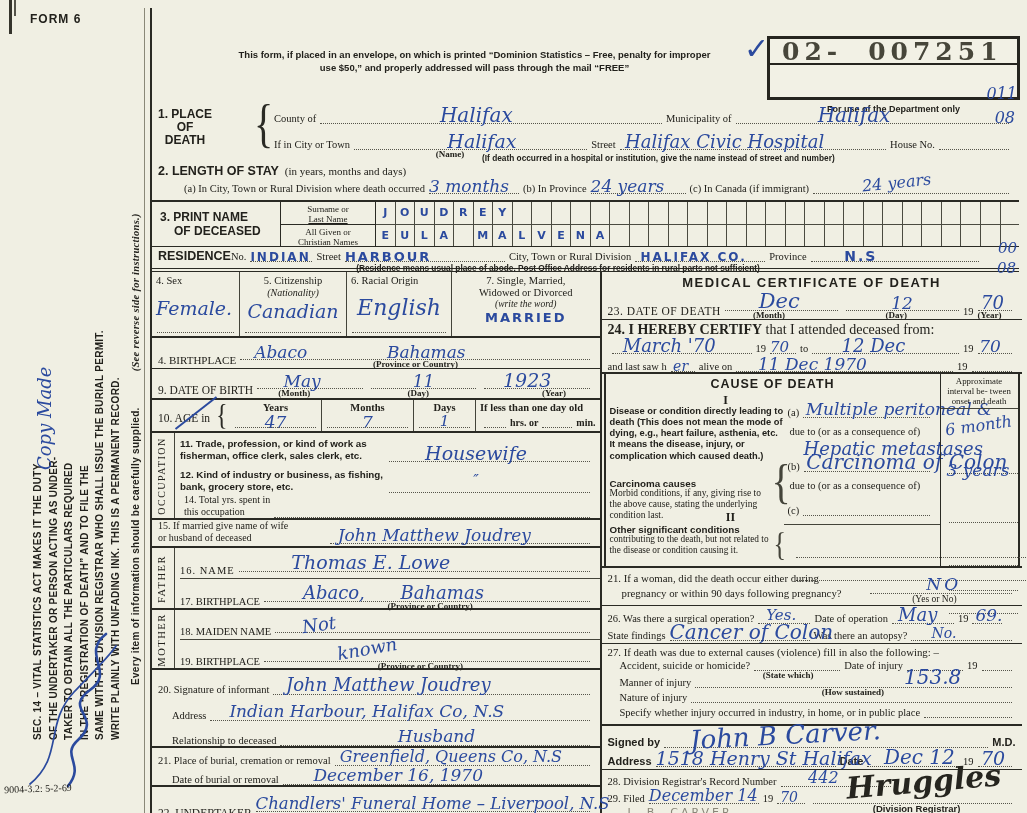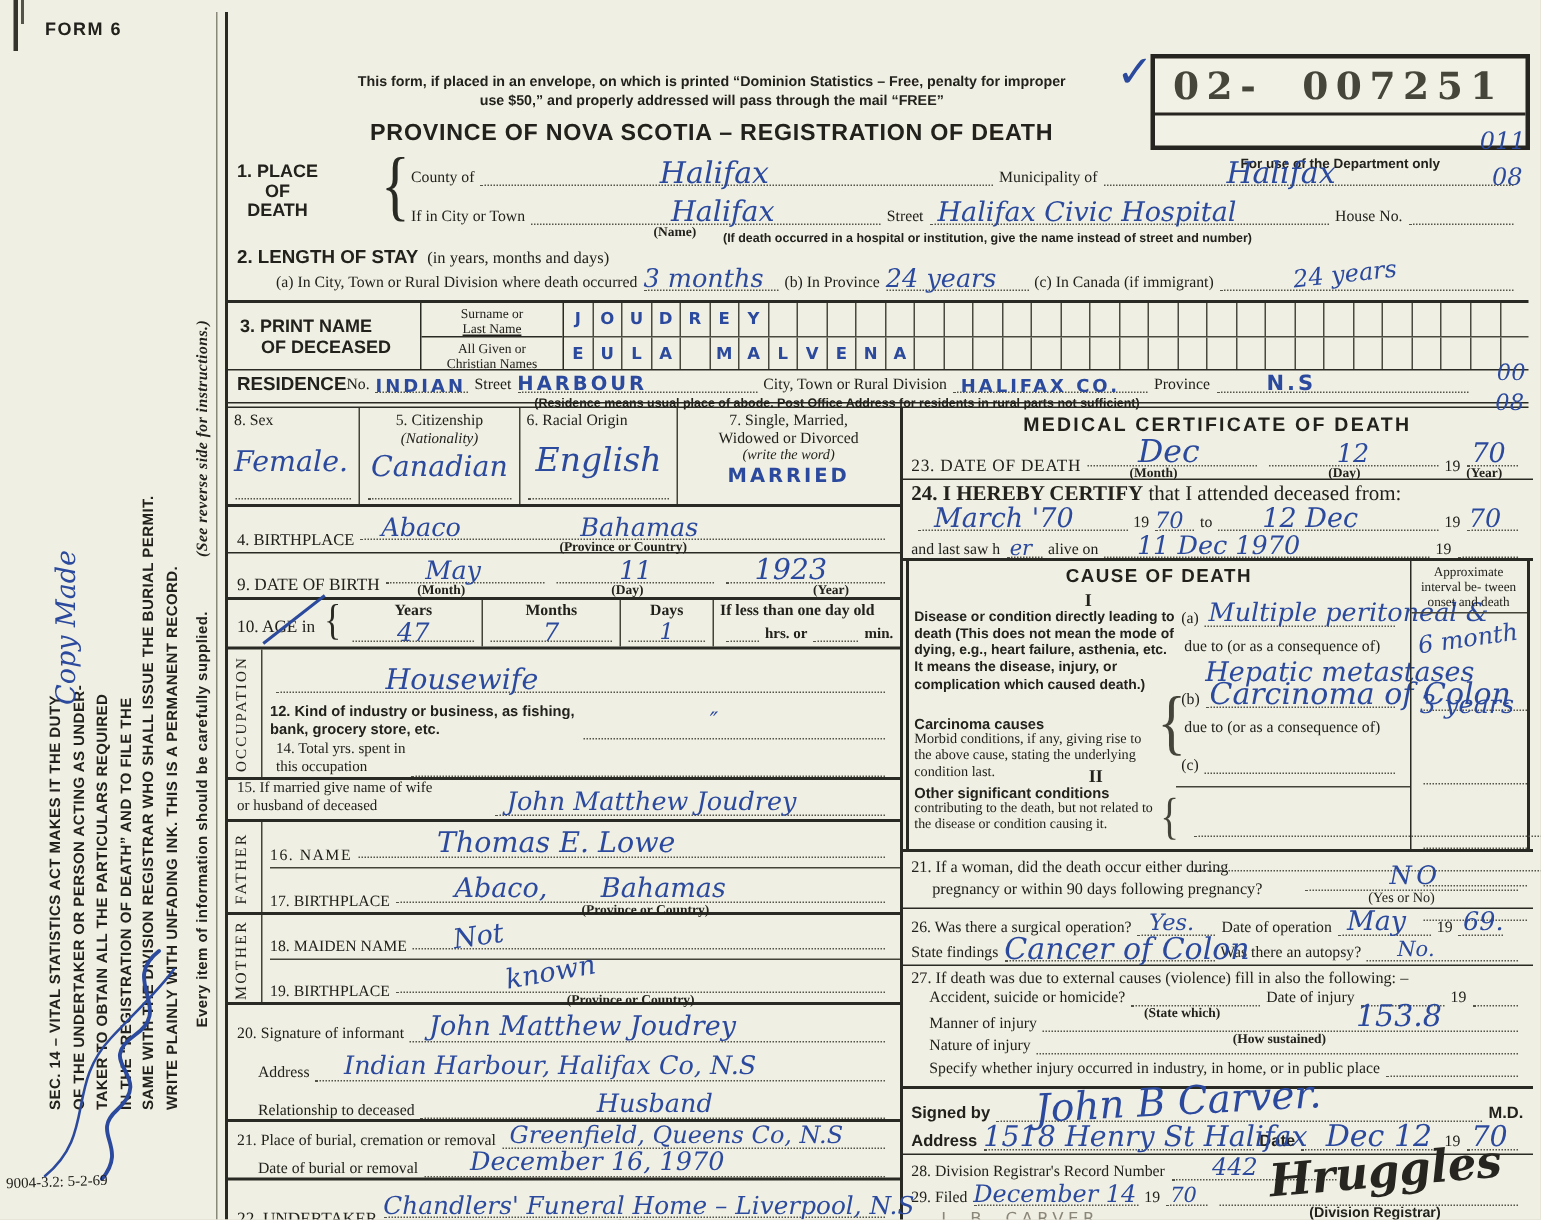--- a/index.html
+++ b/index.html
@@ -75,29 +75,26 @@
   </div>
 
   <div class="abs" style="left:144px;top:8px;bottom:0;border-left:1px solid #8a8878"></div>
 
   <div class="form">
 
     <div class="abs sans b ctr" style="left:40px;top:40px;width:565px;font-size:9.5px;line-height:1.4">
       <div>This form, if placed in an envelope, on which is printed “Dominion Statistics – Free, penalty for improper</div>
       <div>use $50,” and properly addressed will pass through the mail “FREE”</div>
     </div>
-    <div class="abs sans b ctr" style="left:40px;top:72px;width:565px;font-size:15.5px;letter-spacing:.5px">
-      <span>PROVINCE OF NOVA SCOTIA – REGISTRATION OF DEATH</span>
-    </div>
 
     <div class="abs hw" style="left:592px;top:26px;font-size:30px;font-style:normal">
       <span>✓</span>
     </div>
     <div class="abs" style="left:615px;top:28px;width:253px;height:64px;border:3px solid #26251f;background:#f2f1e5">
-      <div style="height:36px;display:flex;align-items:center;padding-left:12px">
+      <div style="height:24px;display:flex;align-items:center;padding-left:12px">
         <span class="stamp">02-</span>
         <span class="stamp" style="margin-left:26px">007251</span>
       </div>
       <div style="border-top:2px solid #26251f;height:16px"></div>
     </div>
     <div class="abs sans b ctr" style="left:615px;top:96px;width:253px;font-size:9px">
       <span>For use of the Department only</span>
     </div>
     <div class="abs hw" style="right:2px;top:78px;font-size:16px"><span>011</span></div>
     <div class="abs hw" style="right:4px;top:102px;font-size:16px"><span>08</span></div>
@@ -274,21 +271,21 @@
       <div class="abs hw" style="right:2px;top:-6px;font-size:15px"><span>00</span></div>
       <div class="abs hw" style="right:3px;top:14px;font-size:15px"><span>08</span></div>
     </div>
 
     <div class="abs" style="left:0;top:264px;right:0;height:549px;display:flex">
 
       <div class="lcol" style="flex:0 0 417px;border-right:2px solid #2a2a24">
 
         <div class="row" style="height:66px;border-bottom:2px solid #2a2a24;display:flex">
           <div class="row" style="flex:0 0 88px;border-right:1.3px solid #44443a;padding:3px 4px">
-            <div class="lab">8. Sex</div>
+            <div class="lab">4. Sex</div>
             <div class="hw" style="font-size:19px;margin-top:12px">Female.</div>
             <div class="cellline"></div>
           </div>
           <div class="row ctr" style="flex:0 0 107px;border-right:1.3px solid #44443a;padding:3px 4px">
             <div class="lab">5. Citizenship</div>
             <div class="lab i" style="font-size:10px">(Nationality)</div>
             <div class="hw" style="font-size:19px;margin-top:4px">Canadian</div>
             <div class="cellline"></div>
           </div>
           <div class="row" style="flex:0 0 105px;border-right:1.3px solid #44443a;padding:3px 4px">
@@ -360,20 +357,24 @@
             </div>
           </div>
         </div>
 
         <div class="row" style="height:87px;border-bottom:2px solid #2a2a24;padding-left:28px">
           <div class="sideline"></div>
           <div class="side" style="left:-29px;top:36px;font-size:10px">
             <span>OCCUPATION</span>
           </div>
           <div class="fld" style="height:31px;padding-right:6px">
+            <span class="t sans b" style="font-size:9.8px;line-height:1.25;white-space:normal;flex:0 0 205px">
+              <span>11. Trade, profession, or kind of work as</span><br>
+              <span>fisherman, office clerk, sales clerk, etc.</span>
+            </span>
             <span class="dw">
               <span class="hw" style="left:18%;font-size:19px">Housewife</span>
             </span>
           </div>
           <div class="fld" style="height:31px;padding-right:6px">
             <span class="t sans b" style="font-size:9.8px;line-height:1.25;white-space:normal;flex:0 0 205px">
               <span>12. Kind of industry or business, as fishing,</span><br>
               <span>bank, grocery store, etc.</span>
             </span>
             <span class="dw">

